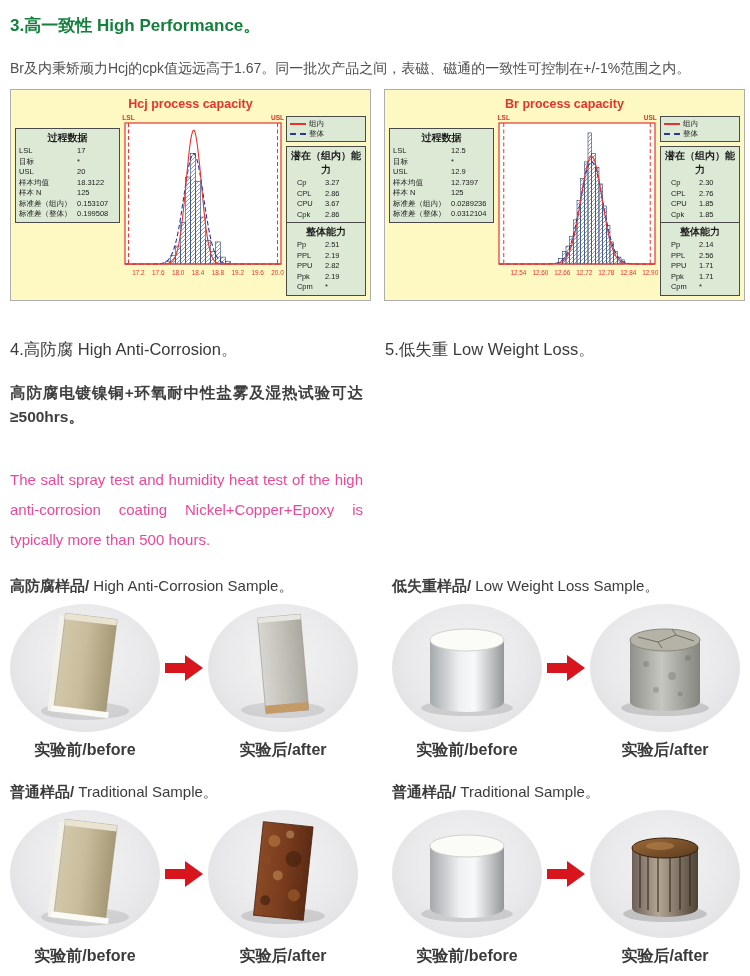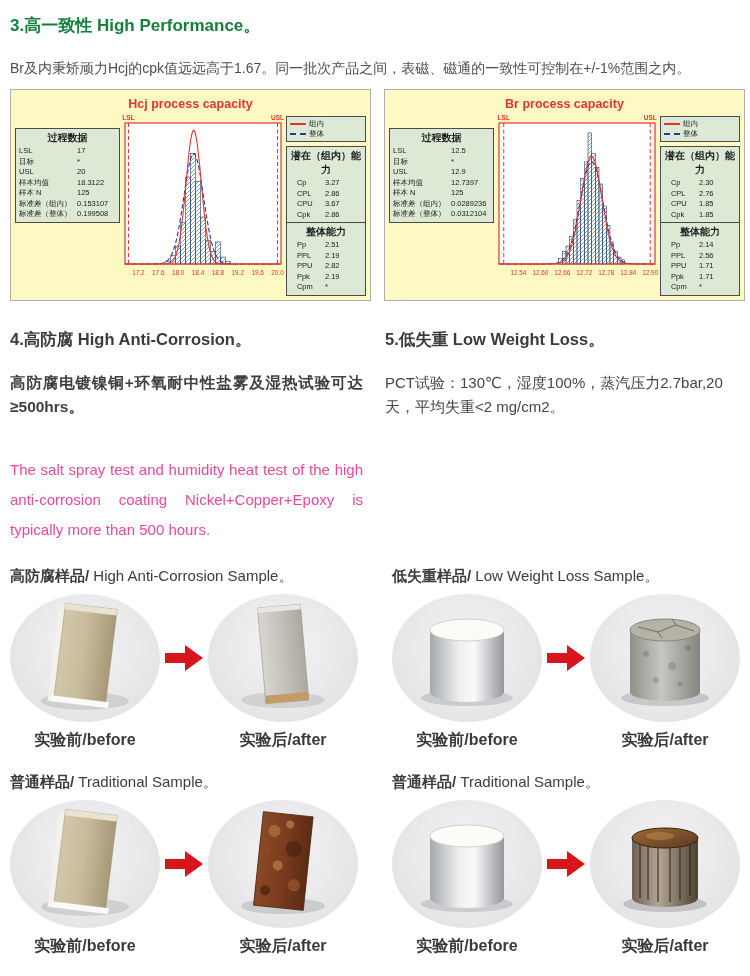--- a/index.html
+++ b/index.html
@@ -27,21 +27,21 @@
   .sw.dashed-blue{border-top:2px dashed #2a35a0;}
   .cap-panel{margin-top:-1px;}
   .cap-row{display:flex;line-height:10.5px;padding-left:7px;}
   .cap-row .lbl{flex:0 0 28px;}
   .cap-row .val{flex:1;}
   
   .sections-row{display:flex;margin:4px 0 0;}
   .sec-col{box-sizing:border-box;}
   .sec-col.left{width:375px;padding-right:22px;}
   .sec-col.right{flex:1;}
-  .h-sec{font-size:16.5px;font-weight:bold;color:#3b3b3b;margin:0 0 20px;}
+  .h-sec{font-size:16.5px;font-weight:normal;color:#3b3b3b;margin:10px 0 20px;}
   .sec-cn-bold{font-size:15.5px;font-weight:bold;color:#3f3f3f;line-height:24px;text-align:justify;}
   .sec-cn{font-size:15px;color:#454545;line-height:24px;}
   .sec-en{font-size:15px;color:#ec4899;line-height:30px;text-align:justify;margin-top:36px;}
   
   .samples-row{display:flex;gap:34px;}
   .sample-col{flex:1;min-width:0;}
   .sample-header{font-size:15px;color:#3c3c3c;margin:22px 0 8px;}
   .sample-header .cn{font-weight:bold;}
   .photo-row{display:flex;align-items:center;justify-content:space-between;}
   .ellipse-photo{width:150px;height:128px;border-radius:50%;background:radial-gradient(ellipse at 50% 42%,#f3f3f4 0%,#e9e9eb 55%,#dcdcdf 100%);overflow:hidden;flex:0 0 150px;}
@@ -340,21 +340,20 @@
   </div>
 
   <div class="sections-row">
     <div class="sec-col left">
       <div class="h-sec">4.高防腐 High Anti-Corrosion。</div>
       <div class="sec-cn-bold">高防腐电镀镍铜+环氧耐中性盐雾及湿热试验可达≥500hrs。</div>
       <div class="sec-en">The salt spray test and humidity heat test of the high anti-corrosion coating Nickel+Copper+Epoxy is typically more than 500 hours.</div>
     </div>
     <div class="sec-col right">
       <div class="h-sec">5.低失重 Low Weight Loss。</div>
-      <div class="sec-cn">PCT试验：130℃，湿度100%，蒸汽压力2.7bar,20天，平均失重&lt;2 mg/cm2。</div>
     </div>
   </div>
 
   <div class="samples-row">
 
     <div class="sample-col">
       <div class="sample-header">
         <span class="cn">高防腐样品/</span><span> High Anti-Corrosion Sample。</span>
       </div>
       <div class="photo-row">

